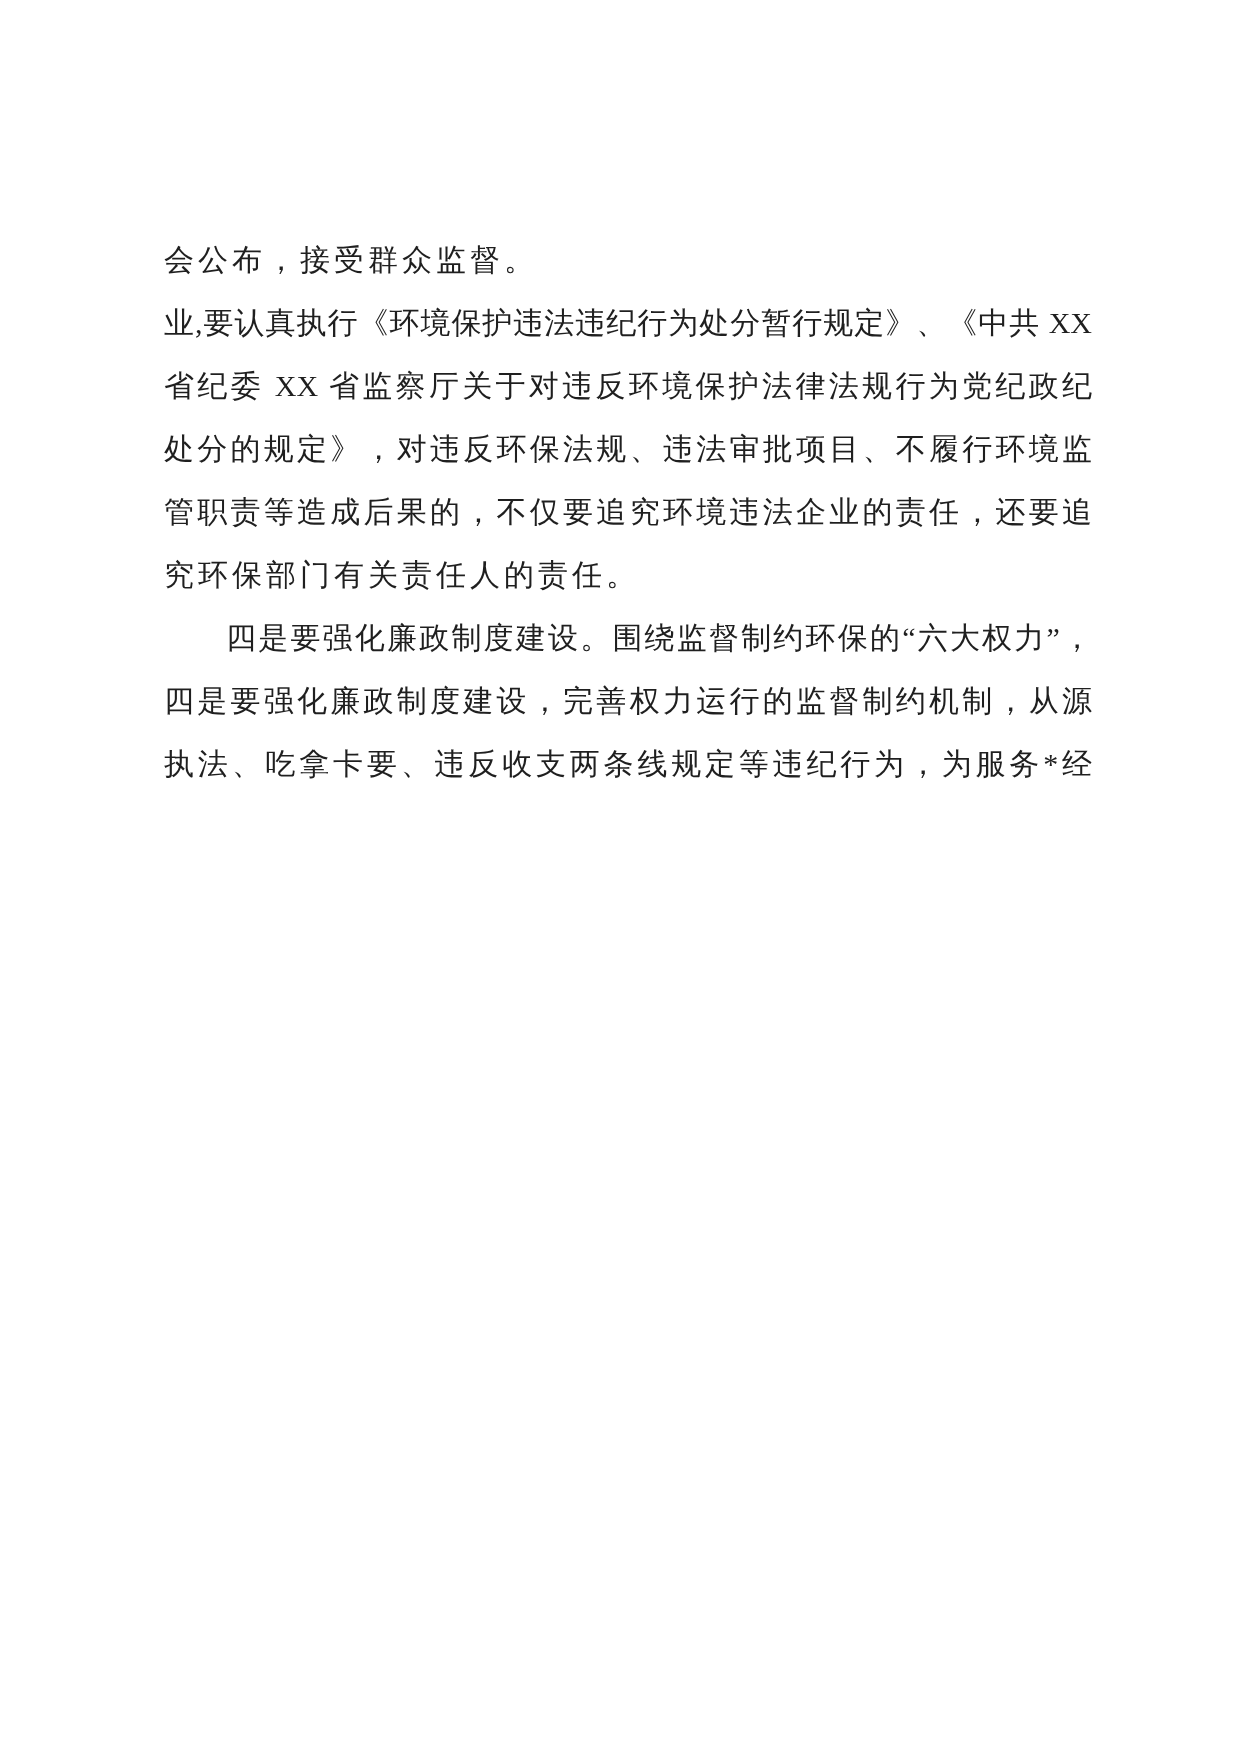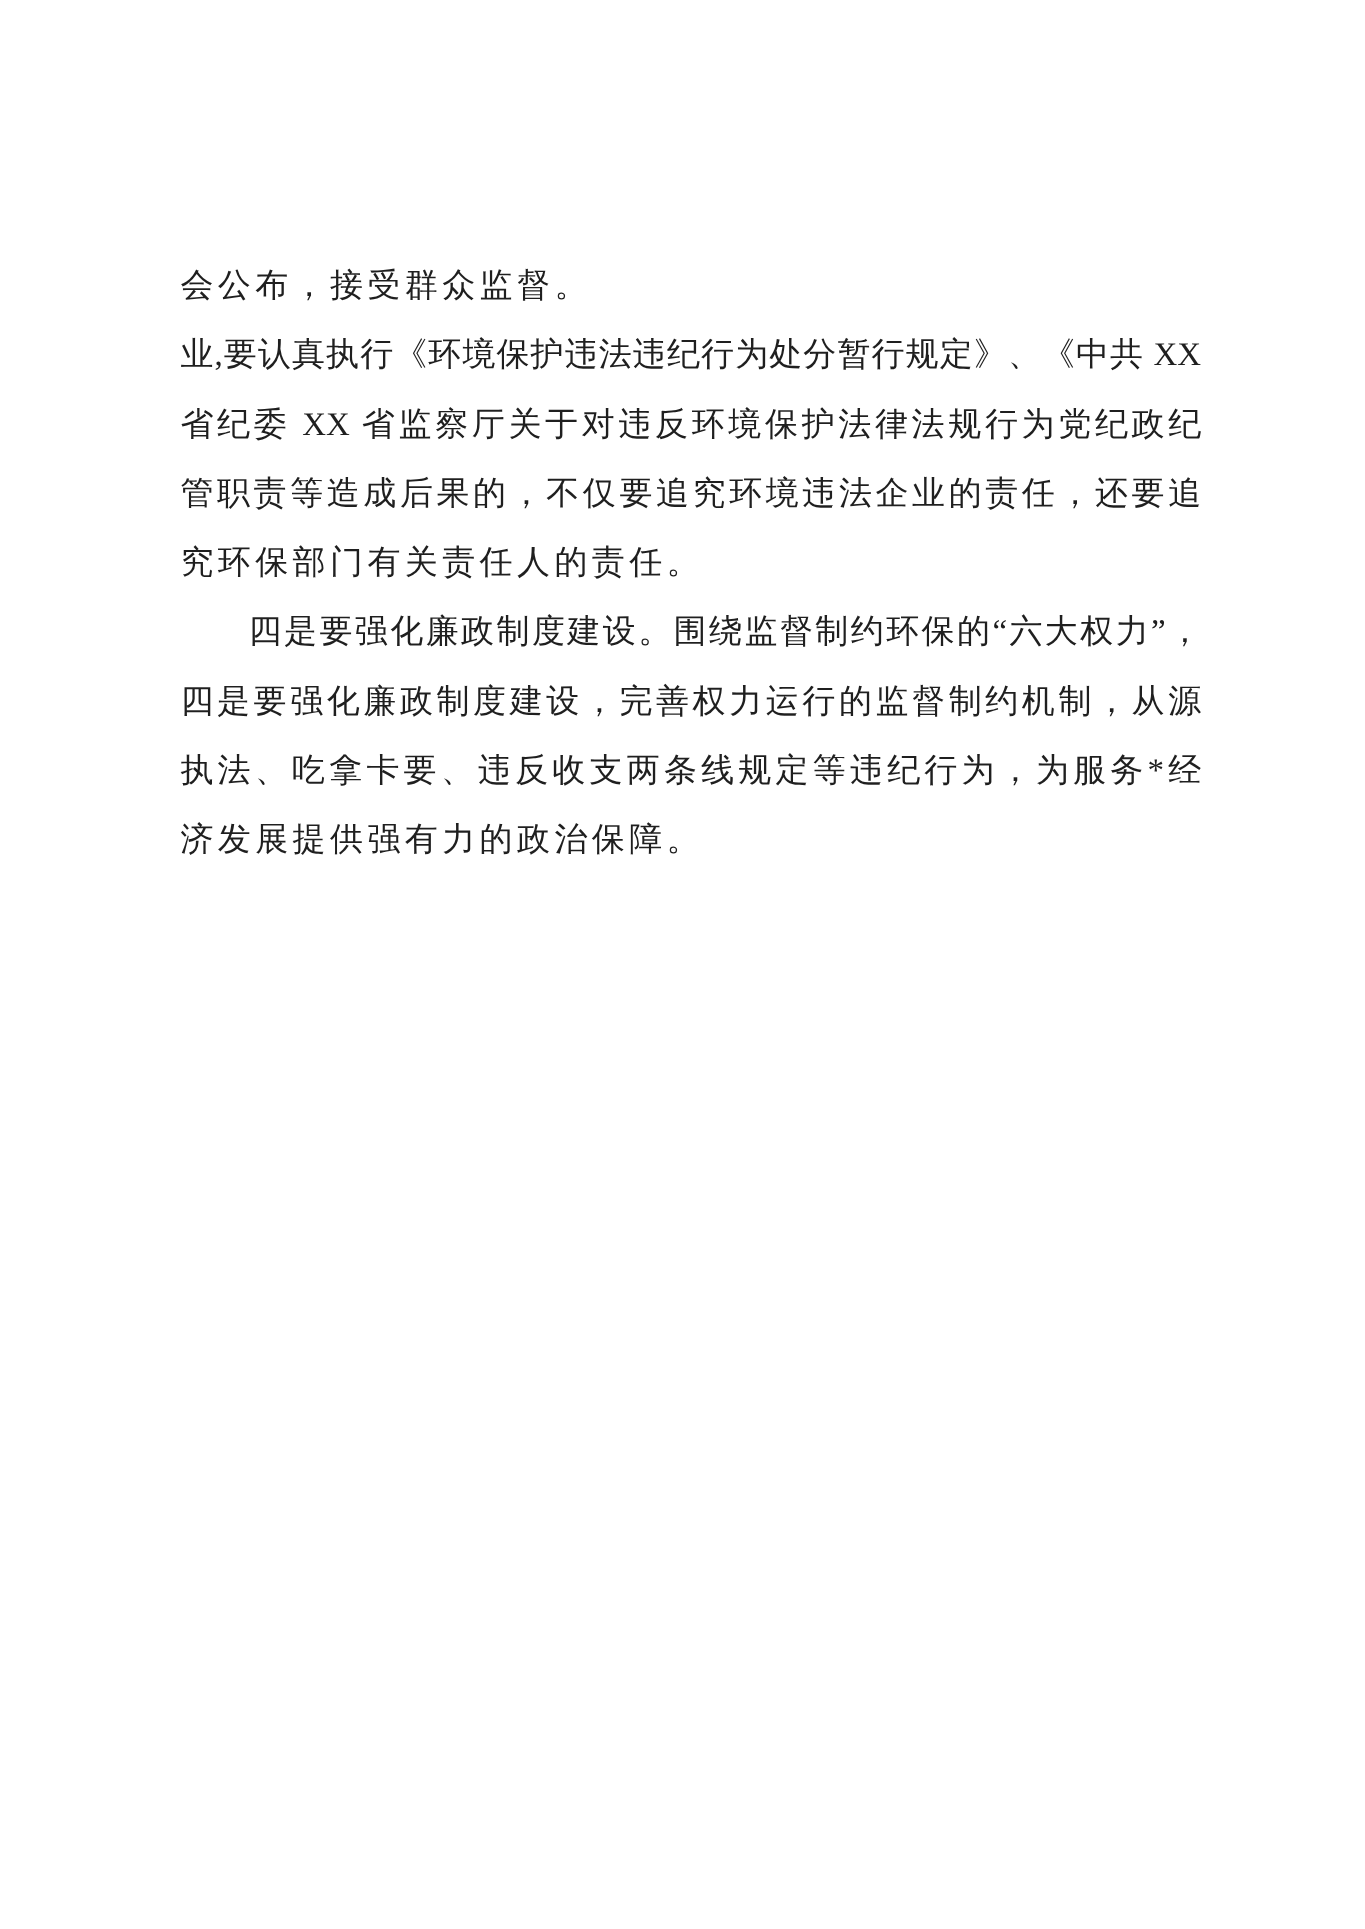--- a/index.html
+++ b/index.html
@@ -59,25 +59,25 @@
 </style>
 </head>
 <body>
 
 <div class="page">
 
   <main class="text-block">
       <div class="doc-line para-end">会公布，接受群众监督。</div>
       <div class="doc-line">业,要认真执行《环境保护违法违纪行为处分暂行规定》、《中共 XX</div>
       <div class="doc-line">省纪委 XX 省监察厅关于对违反环境保护法律法规行为党纪政纪</div>
+      <div class="doc-line">处分的规定》，对违反环保法规、违法审批项目、不履行环境监</div>
       <div class="doc-line">管职责等造成后果的，不仅要追究环境违法企业的责任，还要追</div>
       <div class="doc-line para-end">究环保部门有关责任人的责任。</div>
       <div class="doc-line indent">四是要强化廉政制度建设。围绕监督制约环保的“六大权力”，</div>
       <div class="doc-line">四是要强化廉政制度建设，完善权力运行的监督制约机制，从源</div>
       <div class="doc-line">执法、吃拿卡要、违反收支两条线规定等违纪行为，为服务*经</div>
-      <div class="doc-line para-end">济发展提供强有力的政治保障。</div>
     </main>
 
   <footer class="page-footer">
     <span>第 5 页 共 5 页</span>
   </footer>
 
 </div>
 
 </body></html>

